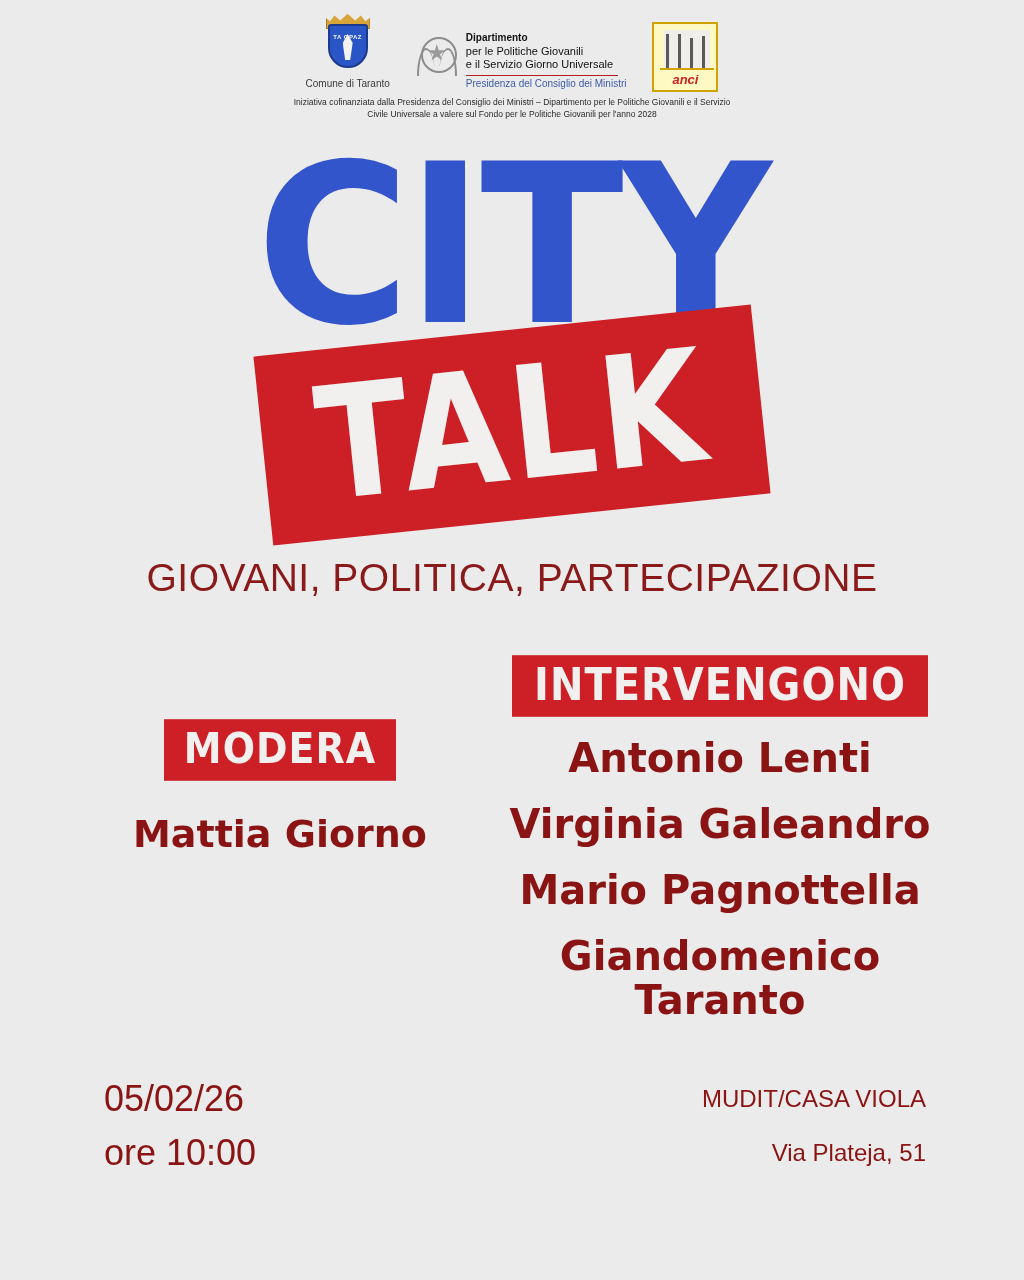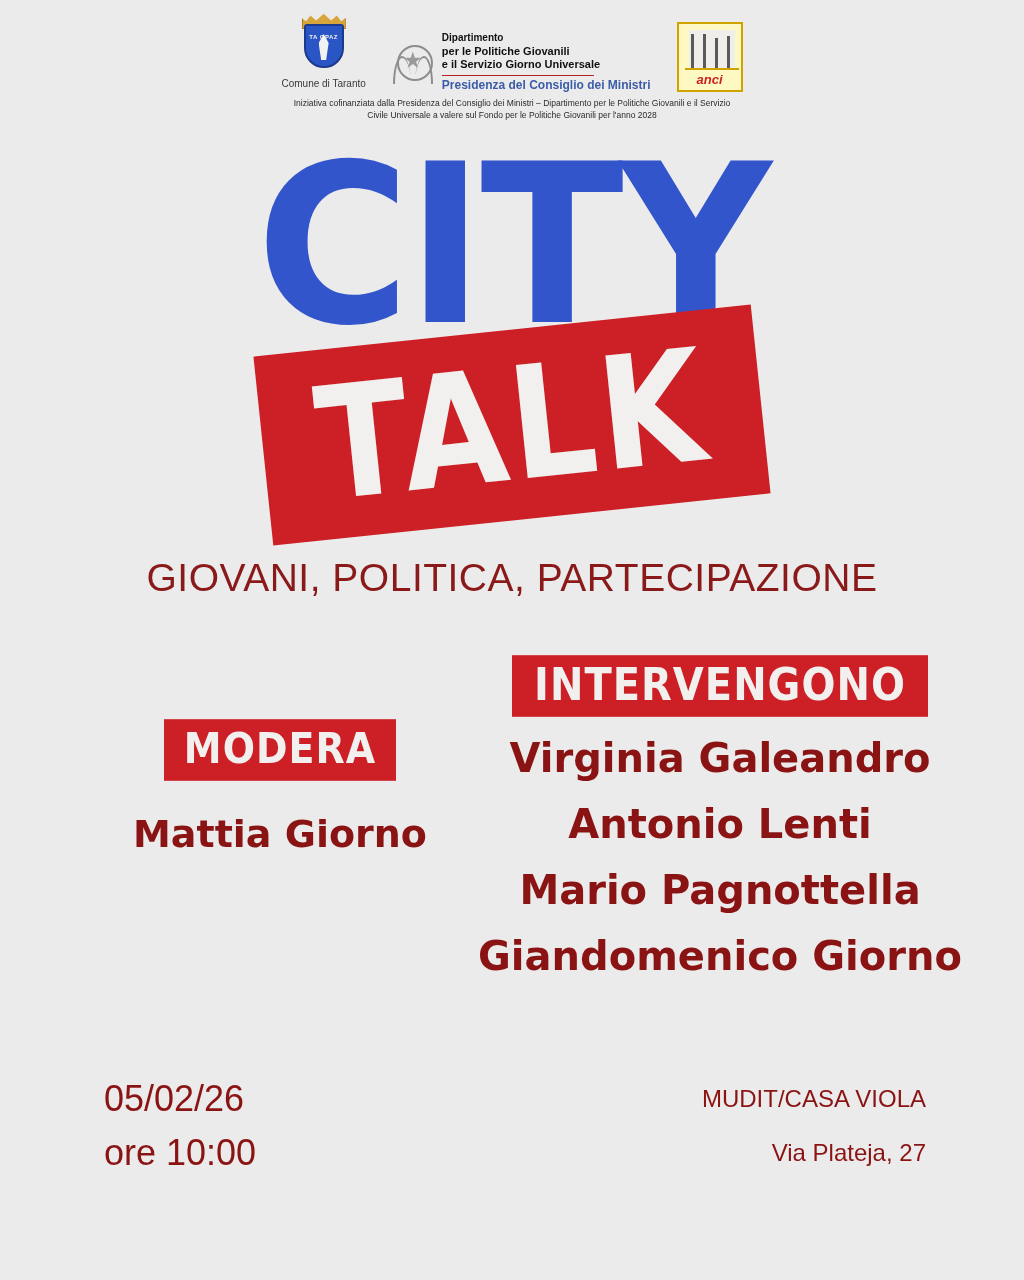--- a/index.html
+++ b/index.html
@@ -88,21 +88,21 @@
   }
   .logo-caption {
     font-size: 10px;
     color: #3a3a3a;
     margin-top: 6px;
     text-align: right;
   }
 
   .dip {
     display: flex;
-    align-items: center;
+    align-items: flex-start;
     gap: 8px;
     padding-top: 22px;
   }
   .emblem {
     width: 42px;
     height: 46px;
     position: relative;
   }
   .emblem .ring {
     position: absolute;
@@ -138,32 +138,32 @@
     line-height: 1.25;
   }
   .diptext .l1 {
     font-size: 10px;
     color: #111;
     font-weight: bold;
   }
   .diptext .l2, .diptext .l3 {
     font-size: 11px;
     color: #111;
-    font-weight: bold;
+    font-weight: normal;
   }
   .diptext .rule {
     margin: 3px 0 2px 0;
     height: 1px;
     background: #b22222;
     width: 152px;
   }
   .diptext .l4 {
-    font-size: 12px;
+    font-size: 10px;
     color: #3b5ca8;
-    font-weight: bold;
+    font-weight: normal;
   }
 
   .anci {
     width: 66px;
     height: 70px;
     border: 2px solid #d1a300;
     box-sizing: border-box;
     position: relative;
     background: #fef9c3;
     margin-top: 12px;
@@ -390,27 +390,27 @@
 
 <div class="subtitle">GIOVANI, POLITICA, PARTECIPAZIONE</div>
 
 <div class="modera-col">
   <div class="badge">MODERA</div>
   <div class="name">Mattia Giorno</div>
 </div>
 
 <div class="interv-col">
   <div class="badge">INTERVENGONO</div>
+  <div class="name">Antonio Lenti</div>
   <div class="name">Virginia Galeandro</div>
-  <div class="name">Antonio Lenti</div>
   <div class="name">Mario Pagnottella</div>
-  <div class="name">Giandomenico Giorno</div>
+  <div class="name">Giandomenico Taranto</div>
 </div>
 
 <div class="footer-left">
   <div>05/02/26</div>
   <div>ore 10:00</div>
 </div>
 
 <div class="footer-right">
   <div>MUDIT/CASA VIOLA</div>
-  <div>Via Plateja, 27</div>
+  <div>Via Plateja, 51</div>
 </div>
 
 </body></html>

